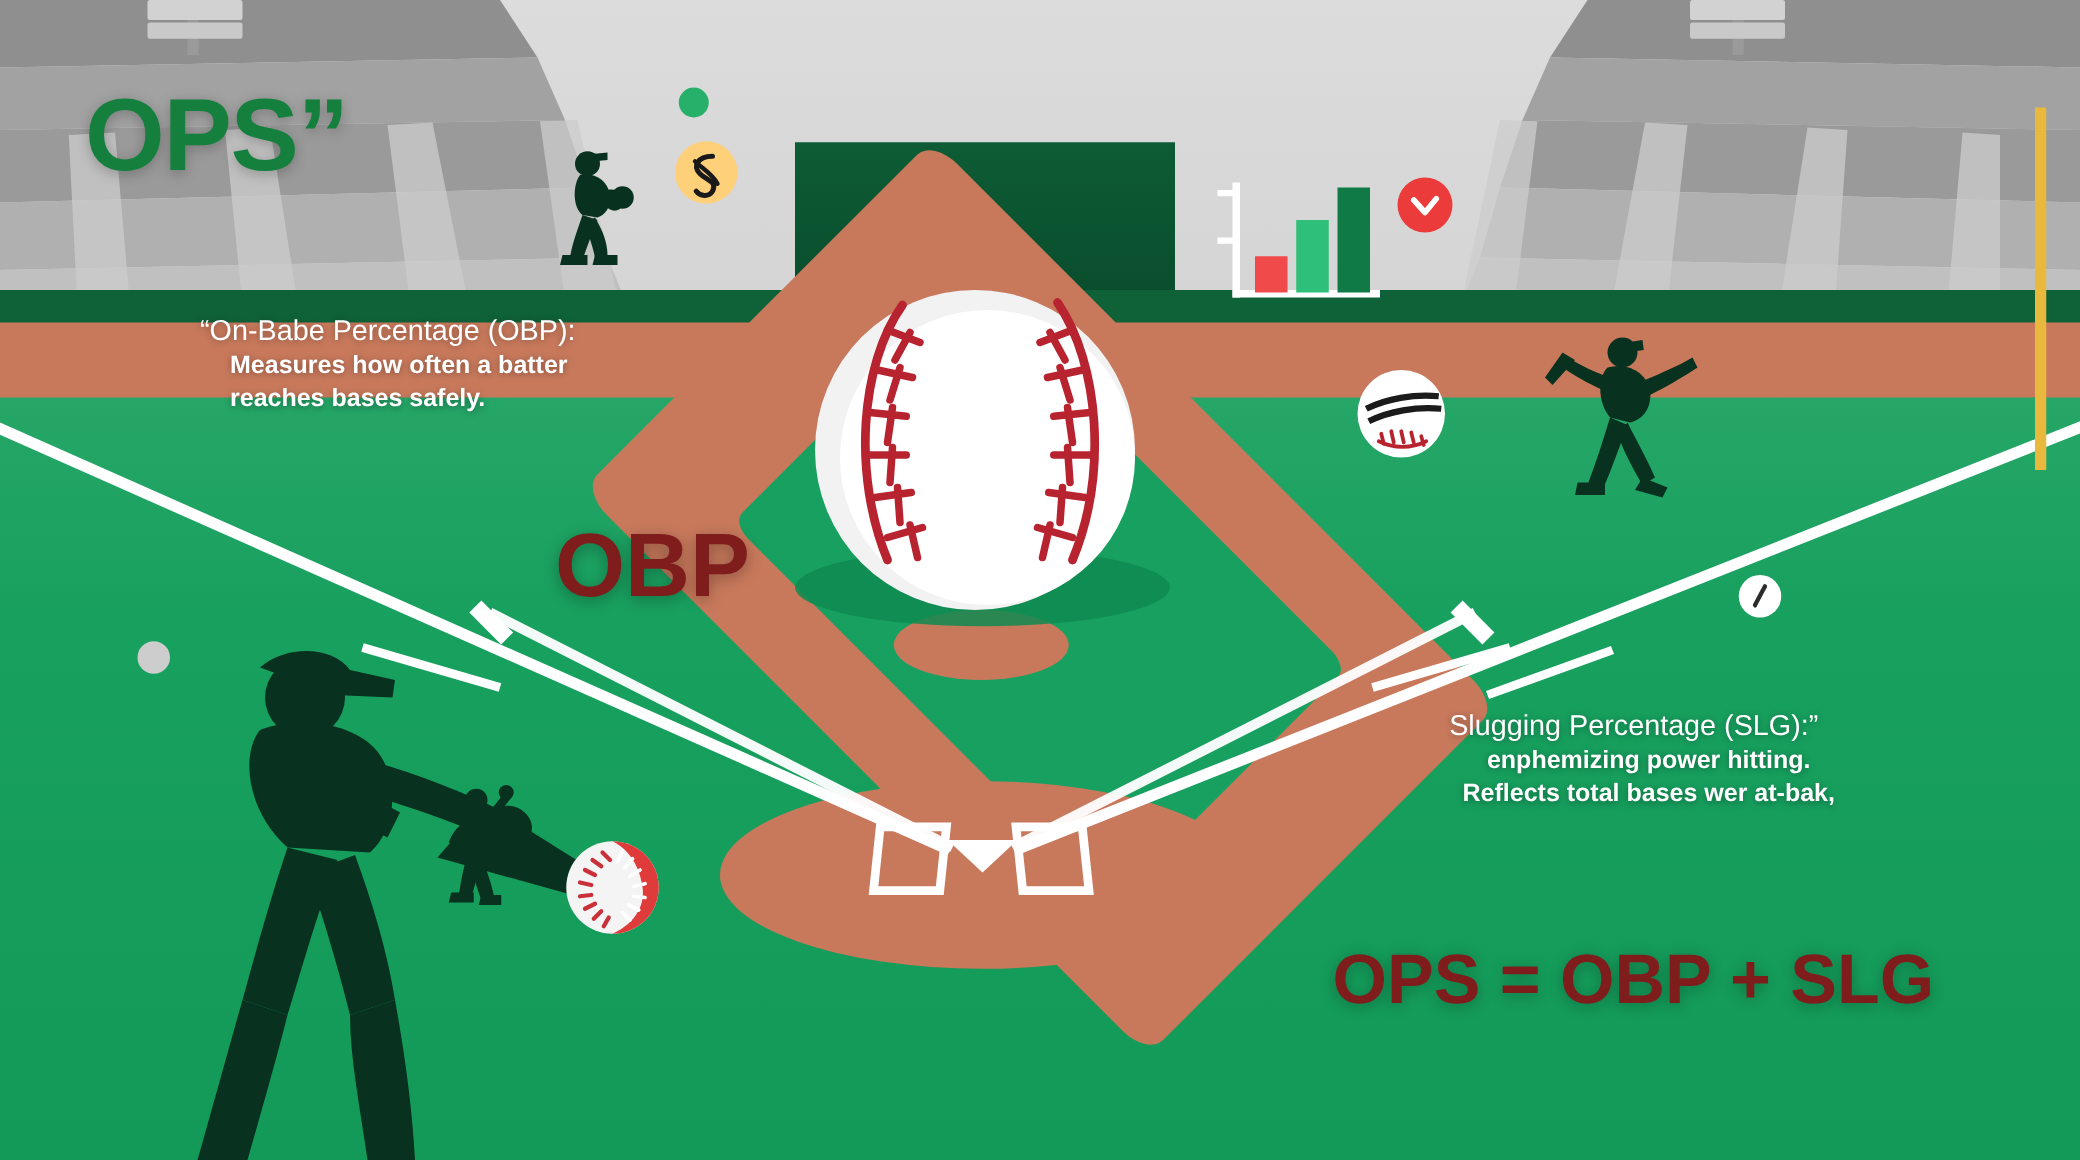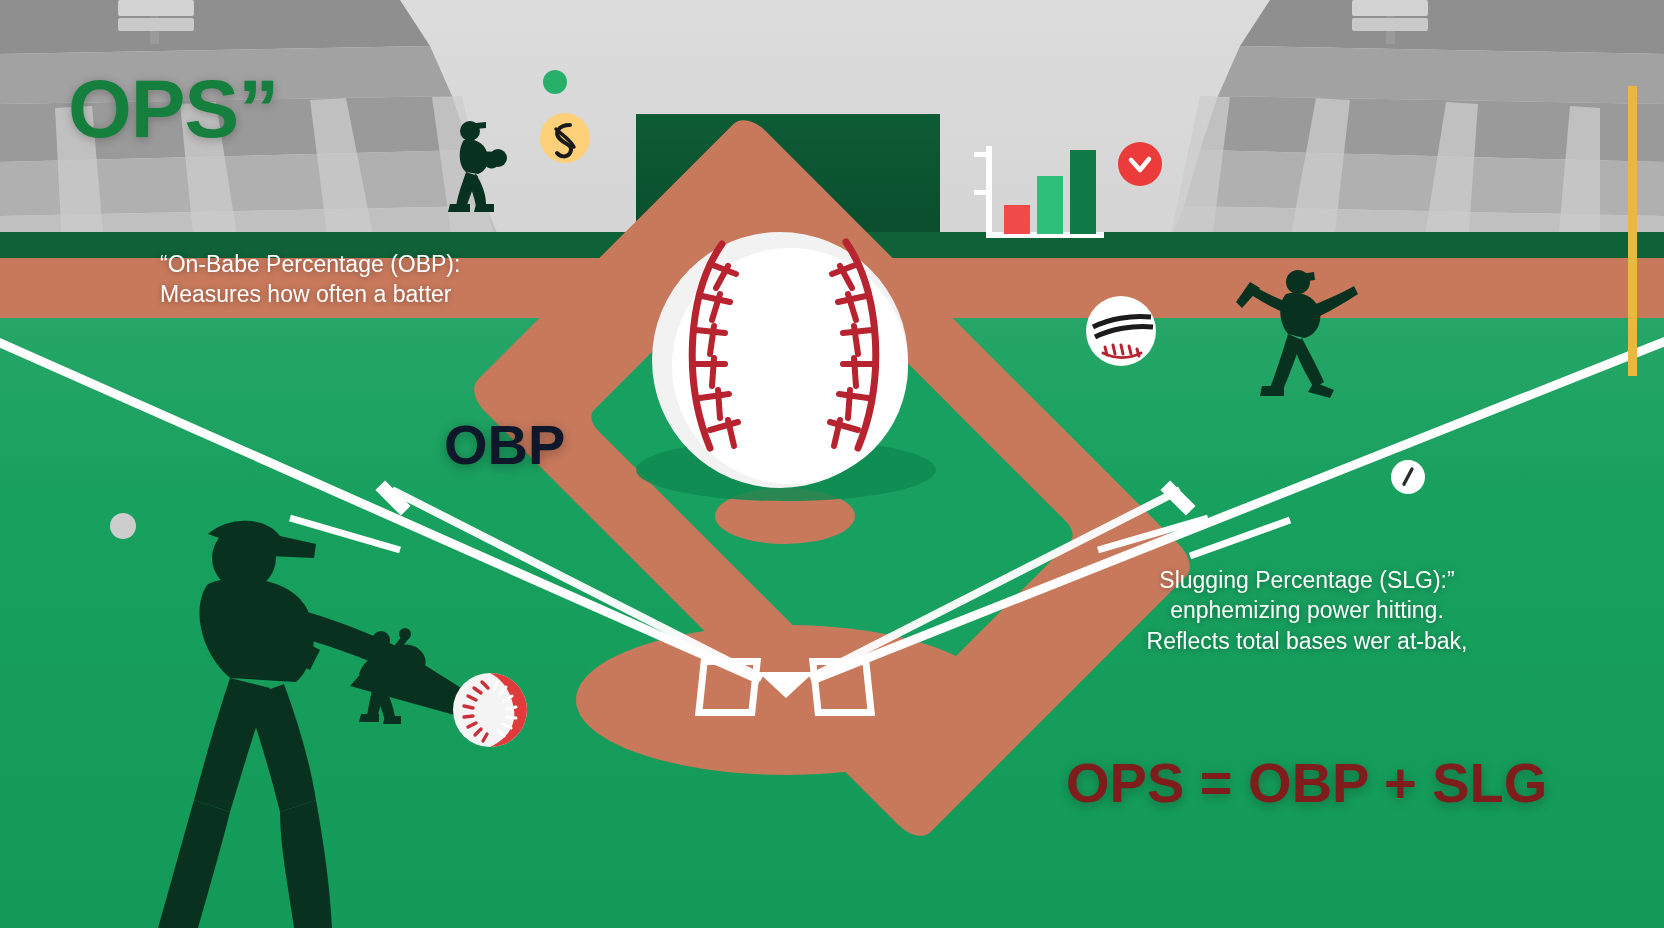--- a/index.html
+++ b/index.html
@@ -52,26 +52,26 @@
   .foulpole{left:1628px;top:86px;width:9px;height:290px;background:#e8b93c;}
 
   
   .title-ops{
     left:68px;top:62px;
     font-size:82px;font-weight:700;color:#15803d;letter-spacing:-1px;
     text-shadow:0 2px 10px rgba(0,0,0,.25);
   }
   .callout{color:#ffffff;}
   .callout .head{font-size:23px;font-weight:400;line-height:1.25;text-shadow:0 1px 6px rgba(0,0,0,.35);}
-  .callout .body{font-size:23px;font-weight:400;line-height:1.38;text-shadow:0 1px 6px rgba(0,0,0,.35);}
+  .callout .body{font-size:20px;font-weight:700;line-height:1.38;text-shadow:0 1px 6px rgba(0,0,0,.35);margin-left:24px;}
   .obp-callout{left:160px;top:250px;width:470px;}
   .slg-callout{left:1072px;top:566px;width:470px;text-align:center;}
 
   .label-big{
-    font-size:56px;font-weight:700;color:#0f172a;
+    font-size:72px;font-weight:700;color:#7f1d1d;
     text-shadow:0 3px 12px rgba(0,0,0,.30);
   }
   .label-obp{left:444px;top:412px;}
   .label-slg{left:1010px;top:412px;}
   .formula{
     left:1066px;top:750px;font-size:56px;font-weight:700;color:#7f1d1d;
     text-shadow:0 3px 12px rgba(0,0,0,.28);white-space:nowrap;
   }
 
   
@@ -343,20 +343,21 @@
         <path d="M 59 56 L 51 52"></path>
       <path d="M 52 64 L 46 58"></path>
     </g>
   </svg>
 
   <div class="abs title-ops">OPS”</div>
 
   <div class="abs callout obp-callout">
     <div class="head">“On-Babe Percentage (OBP):</div>
     <div class="body">Measures how often a batter</div>
+    <div class="body">reaches bases safely.</div>
   </div>
 
   <div class="abs callout slg-callout">
     <div class="head">Slugging Percentage (SLG):”</div>
     <div class="body">enphemizing power hitting.</div>
     <div class="body">Reflects total bases wer at-bak,</div>
   </div>
 
   <div class="abs label-big label-obp">OBP</div>
 

